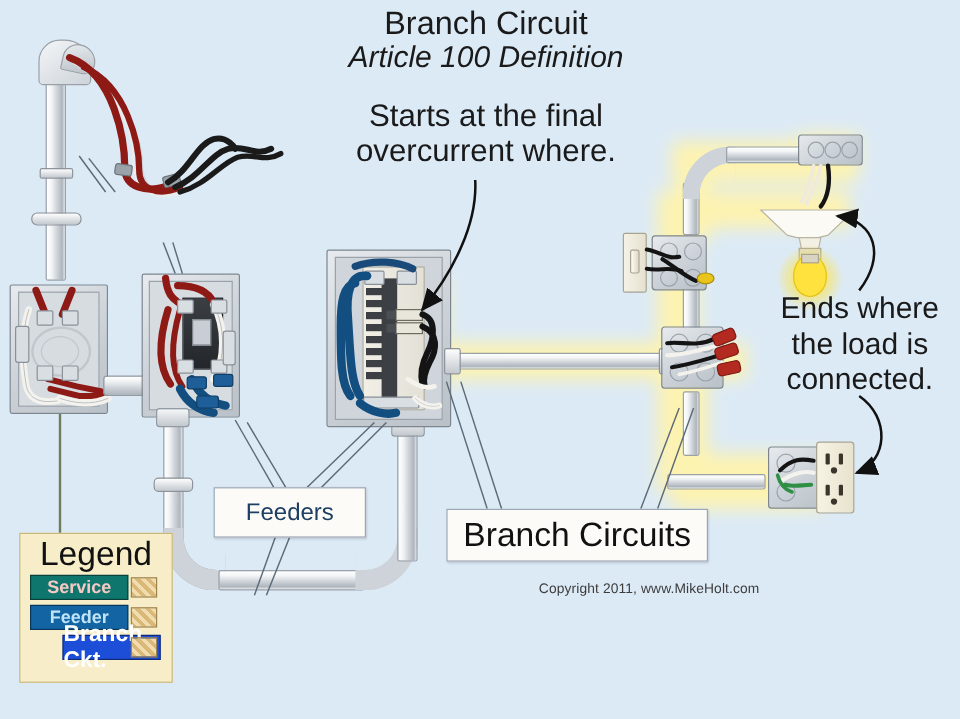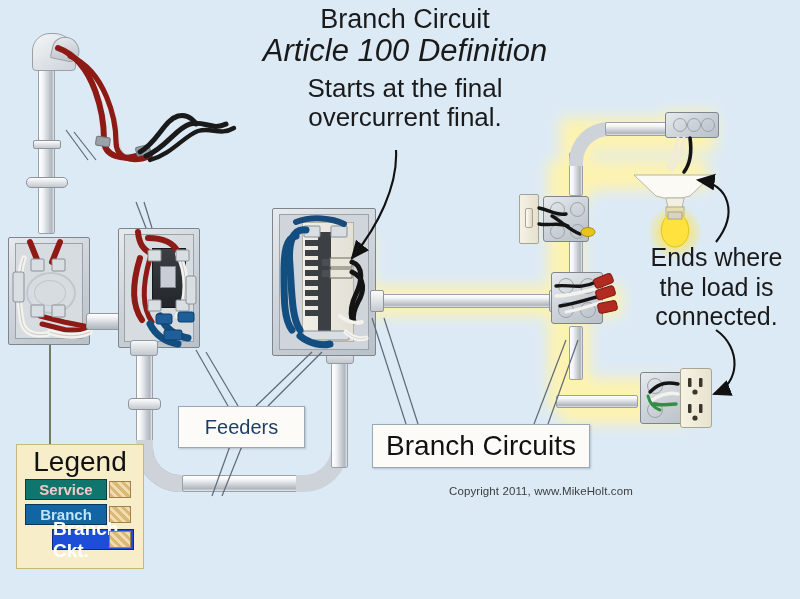--- a/index.html
+++ b/index.html
@@ -8,22 +8,22 @@
     background:#dceaf6;
     font-family:"Liberation Sans", sans-serif;
     overflow:hidden;
   }
   #stage{position:relative;width:800px;height:599px;overflow:hidden;background:#dceaf6;}
   .abs{position:absolute;}
 
   
   #title-block{left:255px;top:4px;width:300px;text-align:center;line-height:1.12;color:#1a1a1a;}
   .t-line1{font-size:27px;}
-  .t-line2{font-size:31px;font-style:italic;}
-  .t-line3{font-size:26px;margin-top:5px;}
+  .t-line2{font-size:25px;font-style:italic;}
+  .t-line3{font-size:26px;margin-top:20px;}
   .t-line4{font-size:26px;}
 
   
   #ends-caption{left:634px;top:243px;width:165px;text-align:center;font-size:25px;line-height:1.18;color:#1a1a1a;}
 
   
   .callout{
     background:#fdfbf8;border:1px solid #9aa7b4;
     box-shadow:1px 1px 2px rgba(0,0,0,.18);
     display:flex;align-items:center;justify-content:center;
@@ -368,21 +368,21 @@
     <path d="M406,424 L372,318" fill="none" stroke="#5c6a78" stroke-width="1.2"></path>
     <path d="M418,424 L384,318" fill="none" stroke="#5c6a78" stroke-width="1.2"></path>
     <path d="M534,424 L566,340" fill="none" stroke="#5c6a78" stroke-width="1.2"></path>
     <path d="M548,424 L578,340" fill="none" stroke="#5c6a78" stroke-width="1.2"></path>
   </svg>
 
   <div class="abs" id="title-block">
     <div class="t-line1">Branch Circuit</div>
     <div class="t-line2">Article 100 Definition</div>
     <div class="t-line3">Starts at the final</div>
-    <div class="t-line4">overcurrent final.</div>
+    <div class="t-line4">overcurrent where.</div>
   </div>
 
   <div class="abs" id="ends-caption">
     <div>Ends where</div>
     <div>the load is</div>
     <div>connected.</div>
   </div>
 
 
   <div class="abs callout" id="callout-feeders">
@@ -400,21 +400,21 @@
 
     <div class="legend-row">
       <div class="legend-chip" style="background:#0f766e;color:#f6c9c4;">
         <span>Service</span>
       </div>
       <div class="legend-hatch"></div>
     </div>
 
     <div class="legend-row">
       <div class="legend-chip" style="background:#1264a3;color:#bfe3f7;">
-        <span>Branch</span>
+        <span>Feeder</span>
       </div>
       <div class="legend-hatch"></div>
     </div>
 
     <div class="legend-row">
       <div class="legend-chip" style="background:#1d4ed8;color:#ffffff;font-size:19px;margin-left:27px;">
         <span>Branch Ckt.</span>
       </div>
       <div class="legend-hatch"></div>
     </div>

